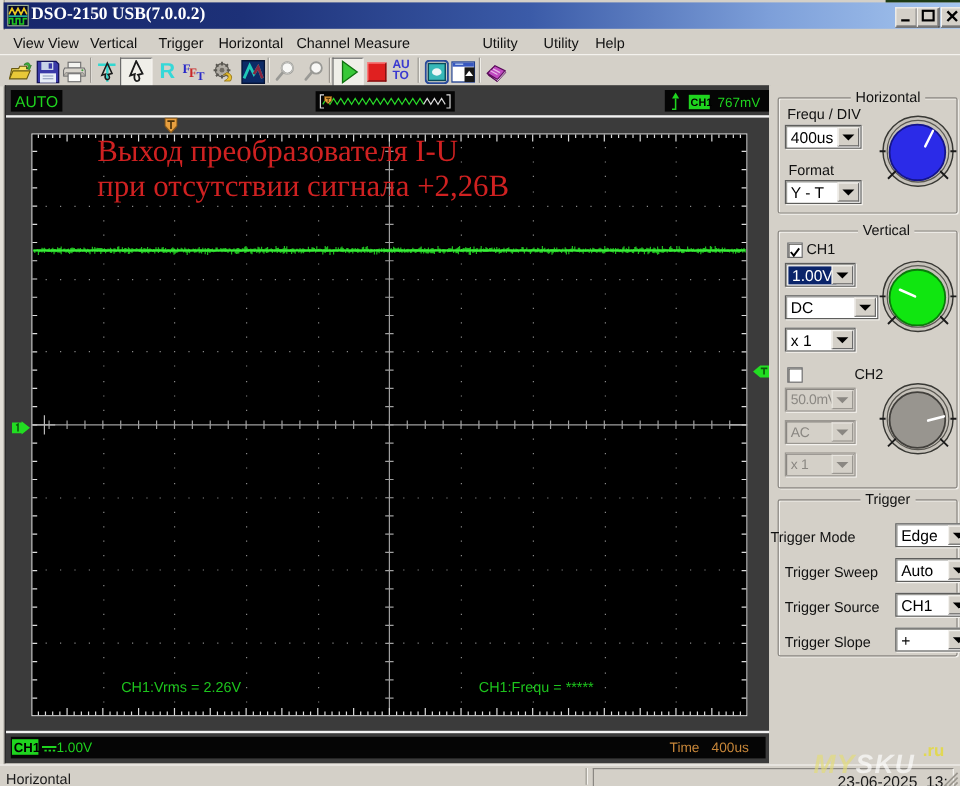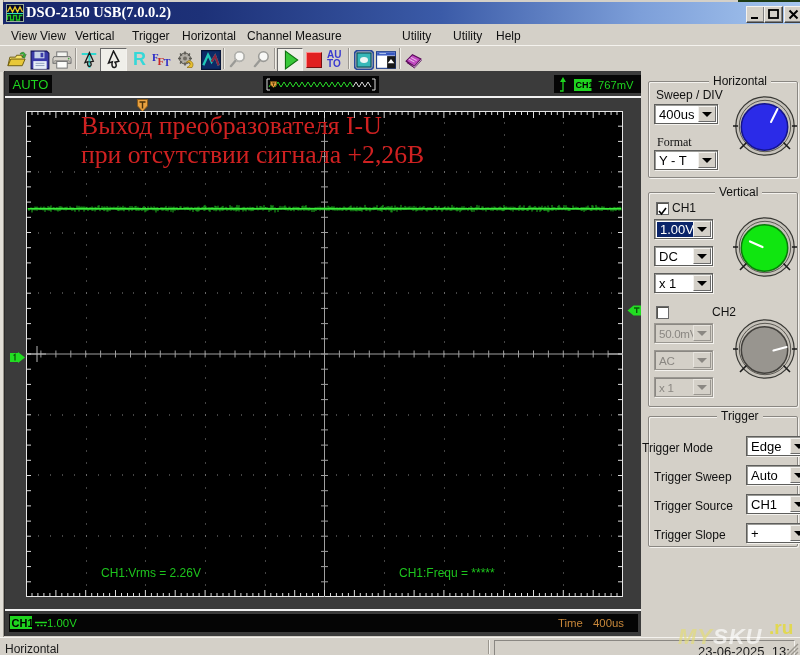--- a/index.html
+++ b/index.html
@@ -251,26 +251,26 @@
       <text x="549" y="12.8" font-size="11.4" fill="#c8873a">Time</text>
       <text x="584" y="12.8" font-size="11.4" fill="#c8873a">400us</text>
     </svg>
   </div>
 </div>
 
 <div class="abs" style="left:641px;top:71px;width:1px;height:566px;background:#eceae4;"></div>
 <div class="abs" id="rpanel">
   <div class="gbox" style="top:10px;height:95px;"></div>
   <div class="glabel" style="left:68px;top:3px;">Horizontal</div>
-  <div class="lab" style="left:15px;top:17px;">Sweep / DIV</div>
+  <div class="lab" style="left:15px;top:17px;">Frequ / DIV</div>
   <div class="combo" style="left:13px;top:33px;width:62px;">
       <span class="ctext">400us</span>
       <div class="cbtn"></div>
     </div>
-  <div class="lab" style="left:16px;top:64px;font-family:Liberation Serif, serif;">Format</div>
+  <div class="lab" style="left:16px;top:64px;">Format</div>
   <div class="combo" style="left:13px;top:79px;width:62px;">
       <span class="ctext">Y - T</span>
       <div class="cbtn"></div>
     </div>
   <svg class="abs" style="left:91px;top:22px;" width="66" height="66" viewBox="0 0 66 66">
     <circle cx="33" cy="33" r="29.2" fill="#c6c2ba" stroke="#383834" stroke-width="1.2"></circle>
     <circle cx="33" cy="33" r="25.7" fill="none" stroke="#5a5852" stroke-width="1"></circle>
     <circle cx="32.5" cy="34" r="23.2" fill="#2b2be8" stroke="#14148a" stroke-width="1.5"></circle>
     <path d="M39 29 L45.5 16" stroke="#fff" stroke-width="2" stroke-linecap="round"></path>
     <path d="M8 56 L14.5 49.5 M58 56 L51.5 49.5" stroke="#1a1a1a" stroke-width="1.6"></path>
@@ -280,21 +280,21 @@
   <div class="gbox" style="top:121px;height:213px;"></div>
   <div class="glabel" style="left:74px;top:114px;">Vertical</div>
   <div class="chk" style="left:15px;top:131px;"><svg width="11" height="11">
         <path d="M2 5 l2.5 3 l4.5 -6" fill="none" stroke="#000" stroke-width="1.6"></path>
       </svg></div>
   <div class="lab" style="left:31px;top:130px;">CH1</div>
   <div class="combo" style="left:13px;top:148px;width:57px;">
       <span class="ctext" style="background:#0a246a;color:#fff;left:2px;padding:0 3px;">1.00V</span>
       <div class="cbtn"></div>
     </div>
-  <div class="combo" style="left:13px;top:175px;width:57px;">
+  <div class="combo" style="left:13px;top:175px;width:57px;padding-left:19px;">
       <span class="ctext">DC</span>
       <div class="cbtn"></div>
     </div>
   <div class="combo" style="left:13px;top:202px;width:57px;">
       <span class="ctext">x 1</span>
       <div class="cbtn"></div>
     </div>
   <div class="chk" style="left:15px;top:235px;"></div>
   <div class="lab" style="left:31px;top:234px;margin-left:40px;">CH2</div>
   <div class="combo dis" style="left:13px;top:252px;width:57px;">
@@ -354,13 +354,13 @@
   <span style="position:absolute;left:5px;top:4px;font-size:12px;color:#1a1a1a;">Horizontal</span>
   <div style="position:absolute;left:488px;top:2px;width:1px;height:14px;background:#9a968e;border-right:1px solid #f4f2ee;"></div>
   <div style="position:absolute;left:494px;top:2px;width:299px;height:14px;border:1px solid;border-color:#8a8782 #f4f2ee #f4f2ee #8a8782;"></div>
   <span style="position:absolute;left:698px;top:6px;font-size:13px;color:#1a1a1a;">23-06-2025&nbsp; 13:</span>
   <svg style="position:absolute;right:1px;top:5px;" width="13" height="13">
       <path d="M12 1 L1 12 M12 5 L5 12 M12 9 L9 12" stroke="#9a968e" stroke-width="1.4"></path>
     </svg>
 </div>
 
 <div class="abs" style="left:678px;top:624px;font-size:22px;font-weight:bold;letter-spacing:1px;font-style:italic;"><span style="color:rgba(228,220,118,0.65)">MY</span><span style="color:rgba(255,255,255,0.66)">SKU</span></div>
-<div class="abs" style="left:769px;top:617px;font-size:19px;font-weight:bold;color:rgba(226,216,70,0.9);">.ru</div>
+<div class="abs" style="left:769px;top:617px;font-size:14px;font-weight:bold;color:rgba(226,216,70,0.9);">.ru</div>
 
 </body></html>

